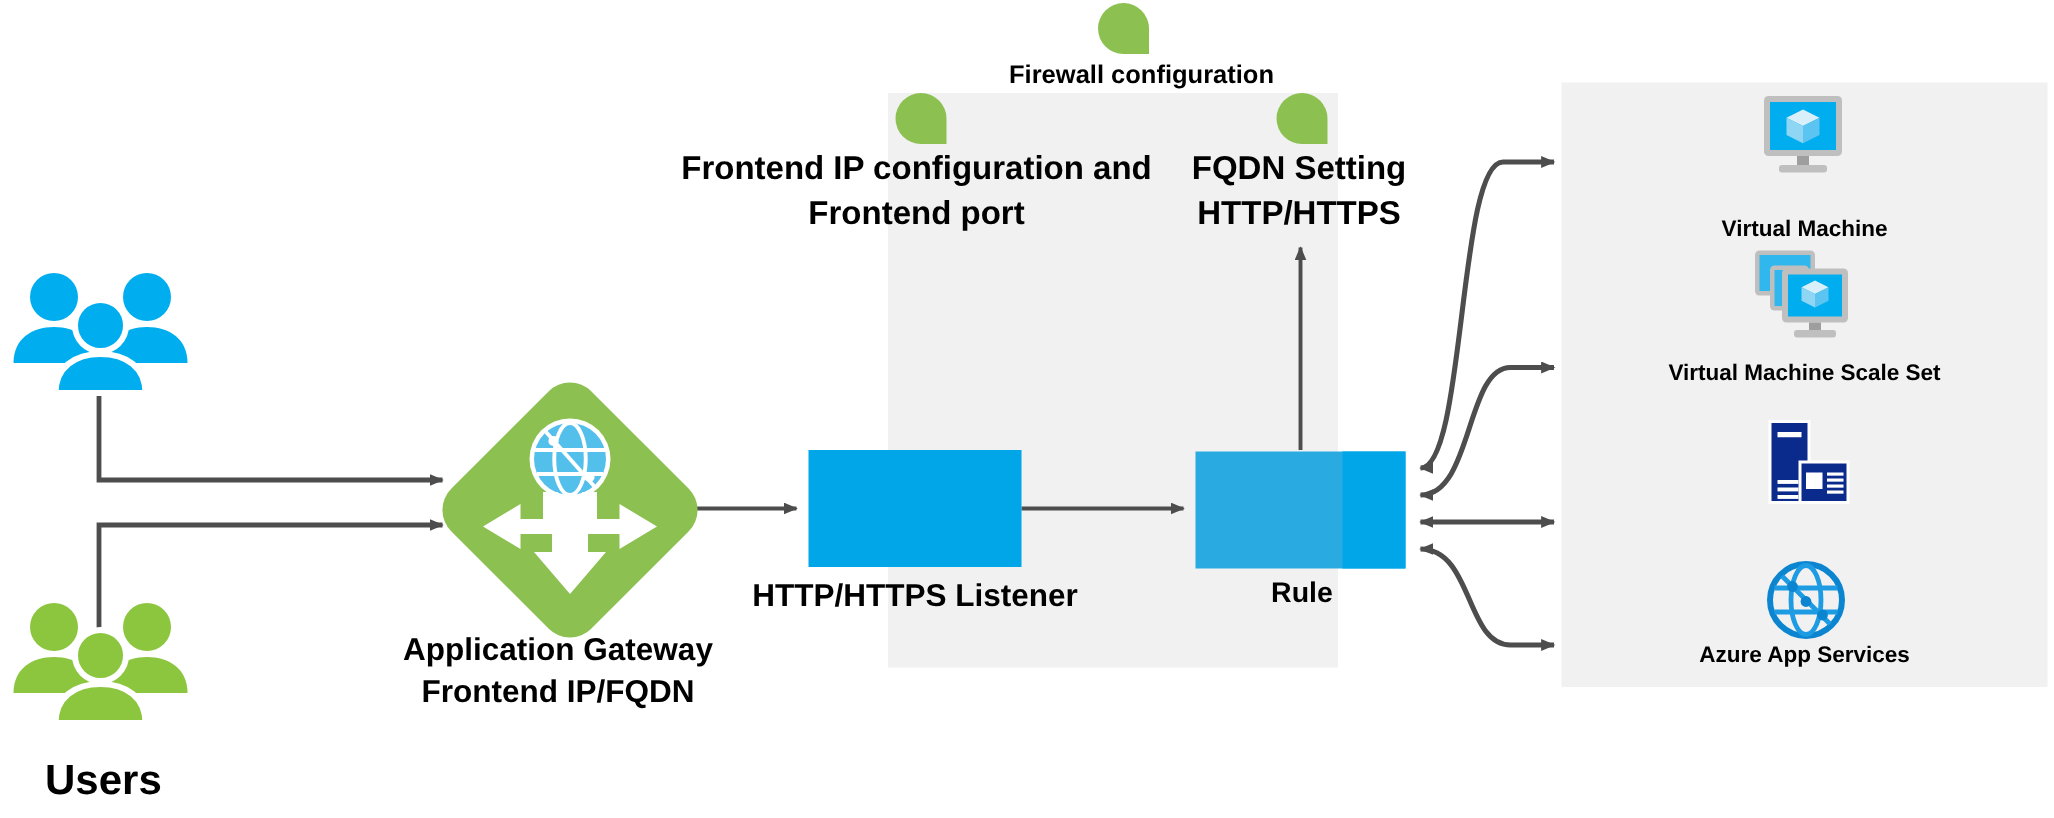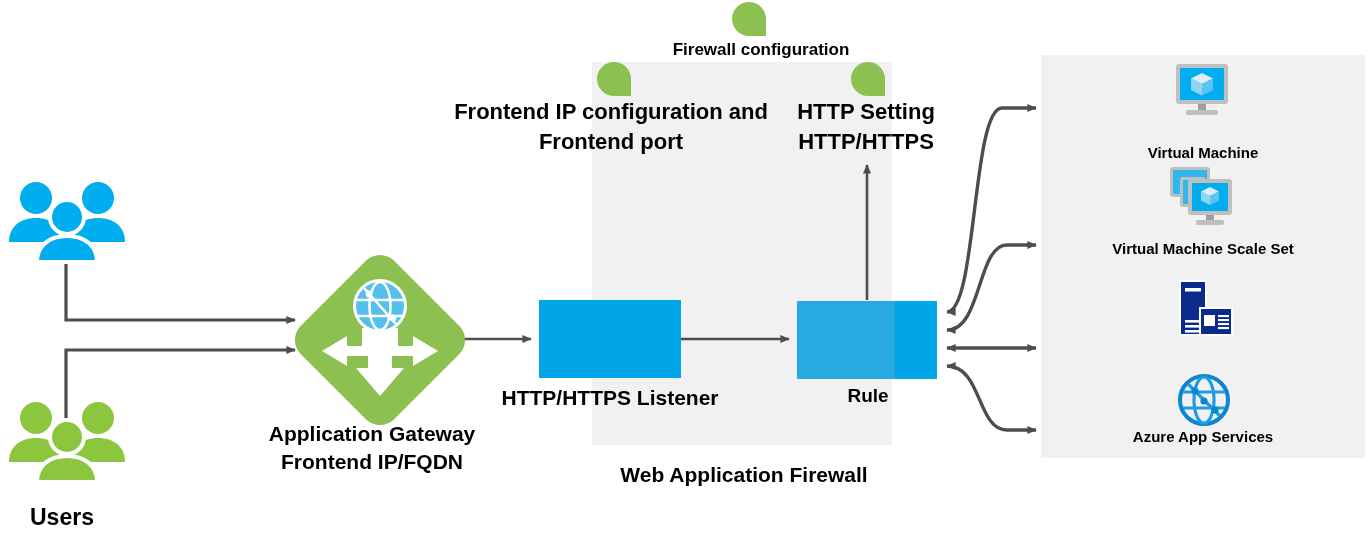--- a/index.html
+++ b/index.html
@@ -12,21 +12,21 @@
   .abs{position:absolute;}
 
   
   .panel{background:#f1f1f1;}
   #waf-panel{left:592px;top:62px;width:300px;height:383px;}
   #backend-panel{left:1041px;top:55px;width:324px;height:403px;}
 
   
   .lbl{position:absolute;font-weight:bold;color:#000;line-height:1.22;white-space:nowrap;}
   .lbl.ctr{text-align:center;transform:translateX(-50%);}
-  .t-users{font-size:23px;}
+  .t-users{font-size:28px;}
   .t-gw{font-size:21px;}
   .t-listener{font-size:21px;}
   .t-rule{font-size:19px;}
   .t-waf{font-size:21px;}
   .t-fwcfg{font-size:17px;margin-left:16px;}
   .t-cfg{font-size:22px;}
   .t-backend{font-size:23px;}
   .t-be-item{font-size:15px;}
 
   
@@ -154,24 +154,23 @@
 
   <div class="teardrop" style="left:732px;top:2px;"></div>
   <div class="teardrop" style="left:597px;top:62px;"></div>
   <div class="teardrop" style="left:851px;top:62px;"></div>
 
   <div class="lbl t-fwcfg ctr" style="left:745px;top:40px;">Firewall configuration</div>
 
   <div class="lbl t-cfg ctr" style="left:611px;top:99px;">Frontend IP configuration and</div>
   <div class="lbl t-cfg ctr" style="left:611px;top:129px;">Frontend port</div>
 
-  <div class="lbl t-cfg ctr" style="left:866px;top:99px;">HTTP Setting</div>
+  <div class="lbl t-cfg ctr" style="left:866px;top:99px;">FQDN Setting</div>
   <div class="lbl t-cfg ctr" style="left:866px;top:129px;">HTTP/HTTPS</div>
 
-  <div class="lbl t-waf ctr" style="left:744px;top:462px;">Web Application Firewall</div>
 
   <svg class="abs" style="left:1172px;top:62px;width:60px;height:58px;" viewBox="0 0 60 58">
     <rect x="4" y="2" width="52" height="40" rx="3" fill="#BFBFBF"></rect>
     <rect x="8" y="6" width="44" height="32" fill="#00AEEF"></rect>
     <rect x="26" y="42" width="8" height="7" fill="#9E9E9E"></rect>
     <rect x="14" y="48" width="32" height="5" rx="2" fill="#BFBFBF"></rect>
     <g>
       <path d="M30,11 L41,16.5 L30,22 L19,16.5 Z" fill="#D9F0FB"></path>
       <path d="M19,16.5 L30,22 L30,33.5 L19,28 Z" fill="#8FD6F5"></path>
       <path d="M41,16.5 L30,22 L30,33.5 L41,28 Z" fill="#5BC4F1"></path>

